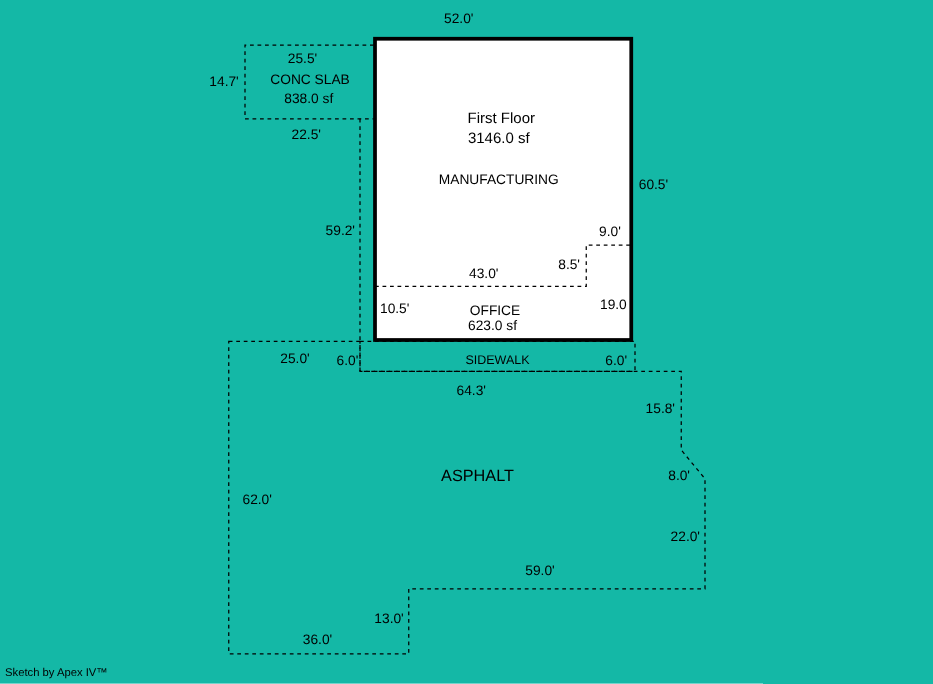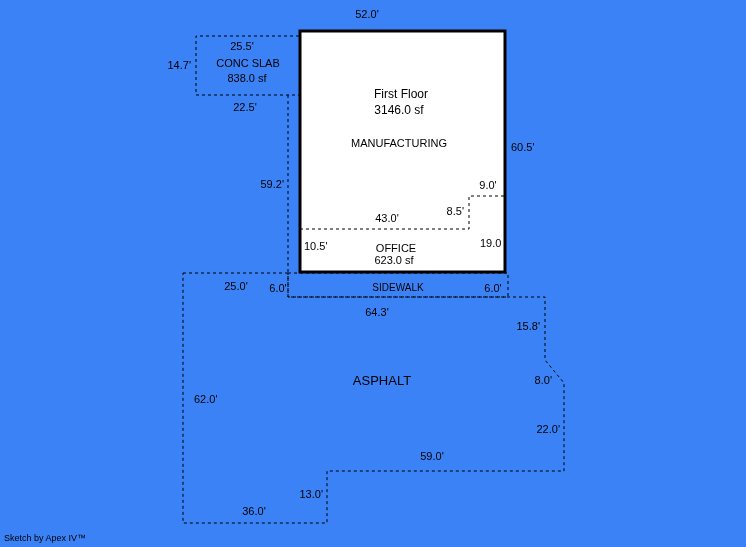--- a/index.html
+++ b/index.html
@@ -4,21 +4,21 @@
 <style>
   html, body {
     margin: 0;
     padding: 0;
     background: #ffffff;
   }
   .sketch-wrap {
     position: relative;
     width: 746px;
     height: 547px;
-    background: #3b82f6;
+    background: #14b8a6;
     font-family: "Liberation Sans", sans-serif;
     text-align: right;
   }
   svg text {
     fill: #000000;
     font-family: "Liberation Sans", sans-serif;
   }
   .dim   { font-size: 11px; }
   .room  { font-size: 12px; }
   .room-sm { font-size: 11px; }

